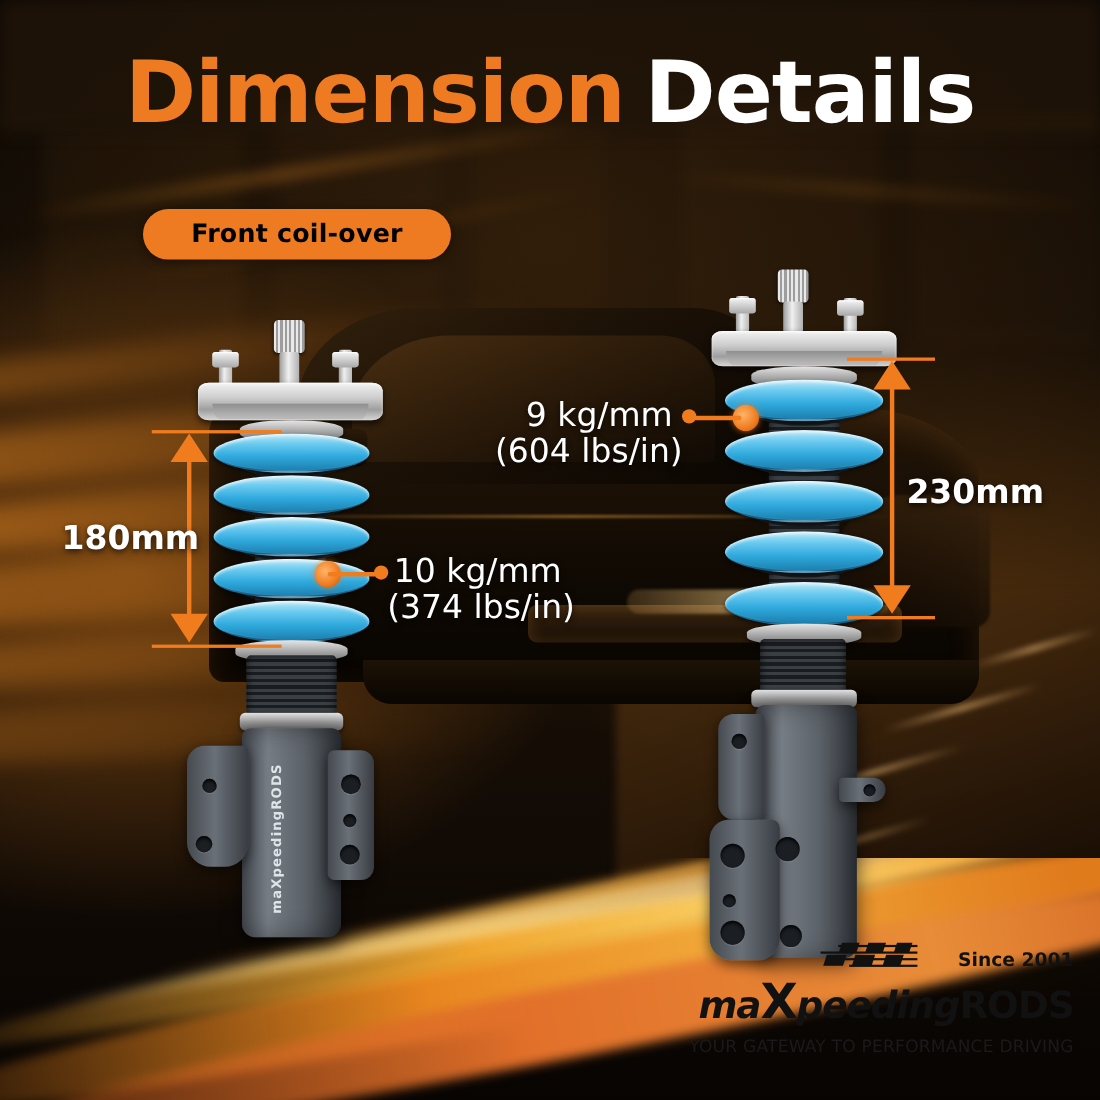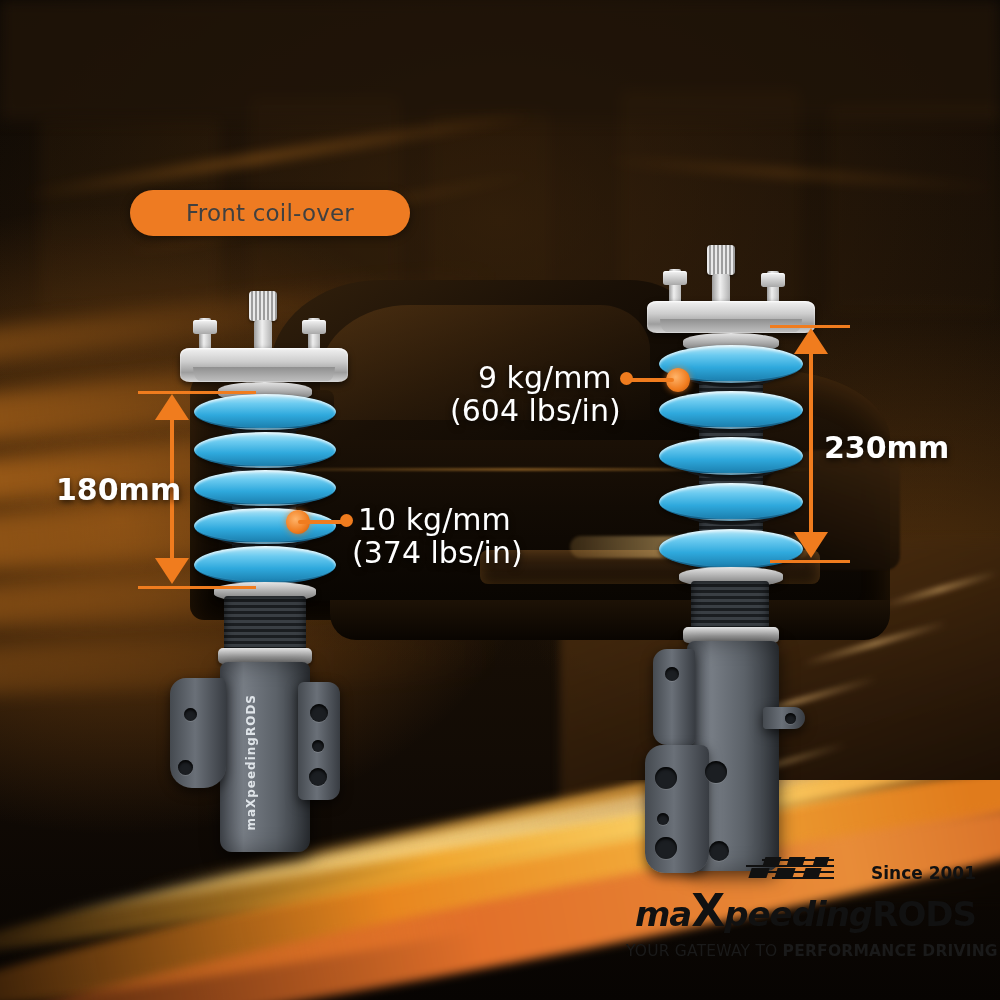--- a/index.html
+++ b/index.html
@@ -98,23 +98,23 @@
     position:absolute; left:0; right:0; top:46px; text-align:center;
     font-size:78px; line-height:1; font-weight:800; letter-spacing:-1px;
     font-family:"DejaVu Sans", sans-serif;
   }
   .title .t-orange{ color:#EE7B22; }
   .title .t-white{ color:#FFFFFF; }
 
   
   .badge{
     position:absolute; height:46px; padding:0 30px; border-radius:23px;
-    background:#EE7B22; color:#404040;
+    background:#EE7B22; color:#000000;
     display:flex; align-items:center; justify-content:center;
-    font-size:23px; font-weight:400; letter-spacing:.2px;
+    font-size:23px; font-weight:700; letter-spacing:.2px;
     font-family:"DejaVu Sans", sans-serif;
     box-shadow:0 2px 10px rgba(0,0,0,.45);
     white-space:nowrap;
     text-align:right;
   }
   #badge-front{ left:130px; top:190px; width:280px; }
   #badge-rear{  left:600px; top:190px; width:275px; }
 
   
   .coil{ position:absolute; }
@@ -234,21 +234,21 @@
     position:relative; color:#111; font-weight:800; font-size:34px; letter-spacing:-1px;
     font-family:"DejaVu Sans", sans-serif; line-height:1; white-space:nowrap;
   }
   .logo-main .lo-ma{ font-style:italic; }
   .logo-main .lo-x{ font-size:44px; }
   .logo-main .lo-peeding{ font-style:italic; }
   .logo-tag{
     margin-top:9px; color:#1a1a1a; font-size:15.5px; letter-spacing:.2px;
     font-family:"DejaVu Sans", sans-serif; white-space:nowrap;
   }
-  .logo-tag b{ font-weight:700;margin-top:15px; }
+  .logo-tag b{ font-weight:400;margin-top:15px; }
   .since{
     position:absolute; right:0; top:-26px; color:#111; font-size:17px; font-weight:600;
     font-family:"DejaVu Sans", sans-serif; white-space:nowrap;
   }
   .flagsq{ position:absolute; background:#111; transform:skewX(-18deg); }
   .speedline{ position:absolute; height:2px; background:#111; }
 </style>
 </head>
 <body>
 
@@ -303,20 +303,23 @@
     <div class="bstreak" style="left:120px; top:104px; width:1100px; height:12px; transform:rotate(-11deg);
       background:linear-gradient(90deg, rgba(0,0,0,0), #D8922C 50%, rgba(120,62,10,.2));opacity:.8;"></div>
     <div class="bstreak" style="left:300px; top:72px; width:980px; height:26px; transform:rotate(-11deg);
       background:linear-gradient(90deg, rgba(0,0,0,0), rgba(168,104,24,.55) 45%, rgba(92,50,10,.25));"></div>
     <div class="bstreak" style="left:-40px; top:224px; width:1260px; height:66px; transform:rotate(-11deg);
       background:linear-gradient(90deg, rgba(160,70,14,.35), #E2702A 42%, #E88C38 72%, #C9561A);"></div>
     <div class="bstreak" style="left:520px; top:40px; width:760px; height:16px; transform:rotate(-11deg);
       background:linear-gradient(90deg, rgba(0,0,0,0), rgba(226,168,70,.5), rgba(0,0,0,0));opacity:.7;"></div>
   </div>
 
+  <div class="title">
+    <span class="t-orange">Dimension</span><span style="display:inline-block;width:18px;"></span><span class="t-white">Details</span>
+  </div>
 
   <div class="badge" id="badge-front">Front coil-over</div>
 
   <div class="coil" id="front-coil" style="left:170px; top:290px; width:190px; height:570px;">
 
     <div class="knob" style="left:79px; top:1px;"></div>
     <div class="knob-stem" style="left:84px; top:30px; height:30px;"></div>
     <div class="stud" style="left:29px; top:28px; height:34px;"></div>
     <div class="nut" style="left:23px; top:30px;"></div>
     <div class="stud" style="left:138px; top:28px; height:34px;"></div>

